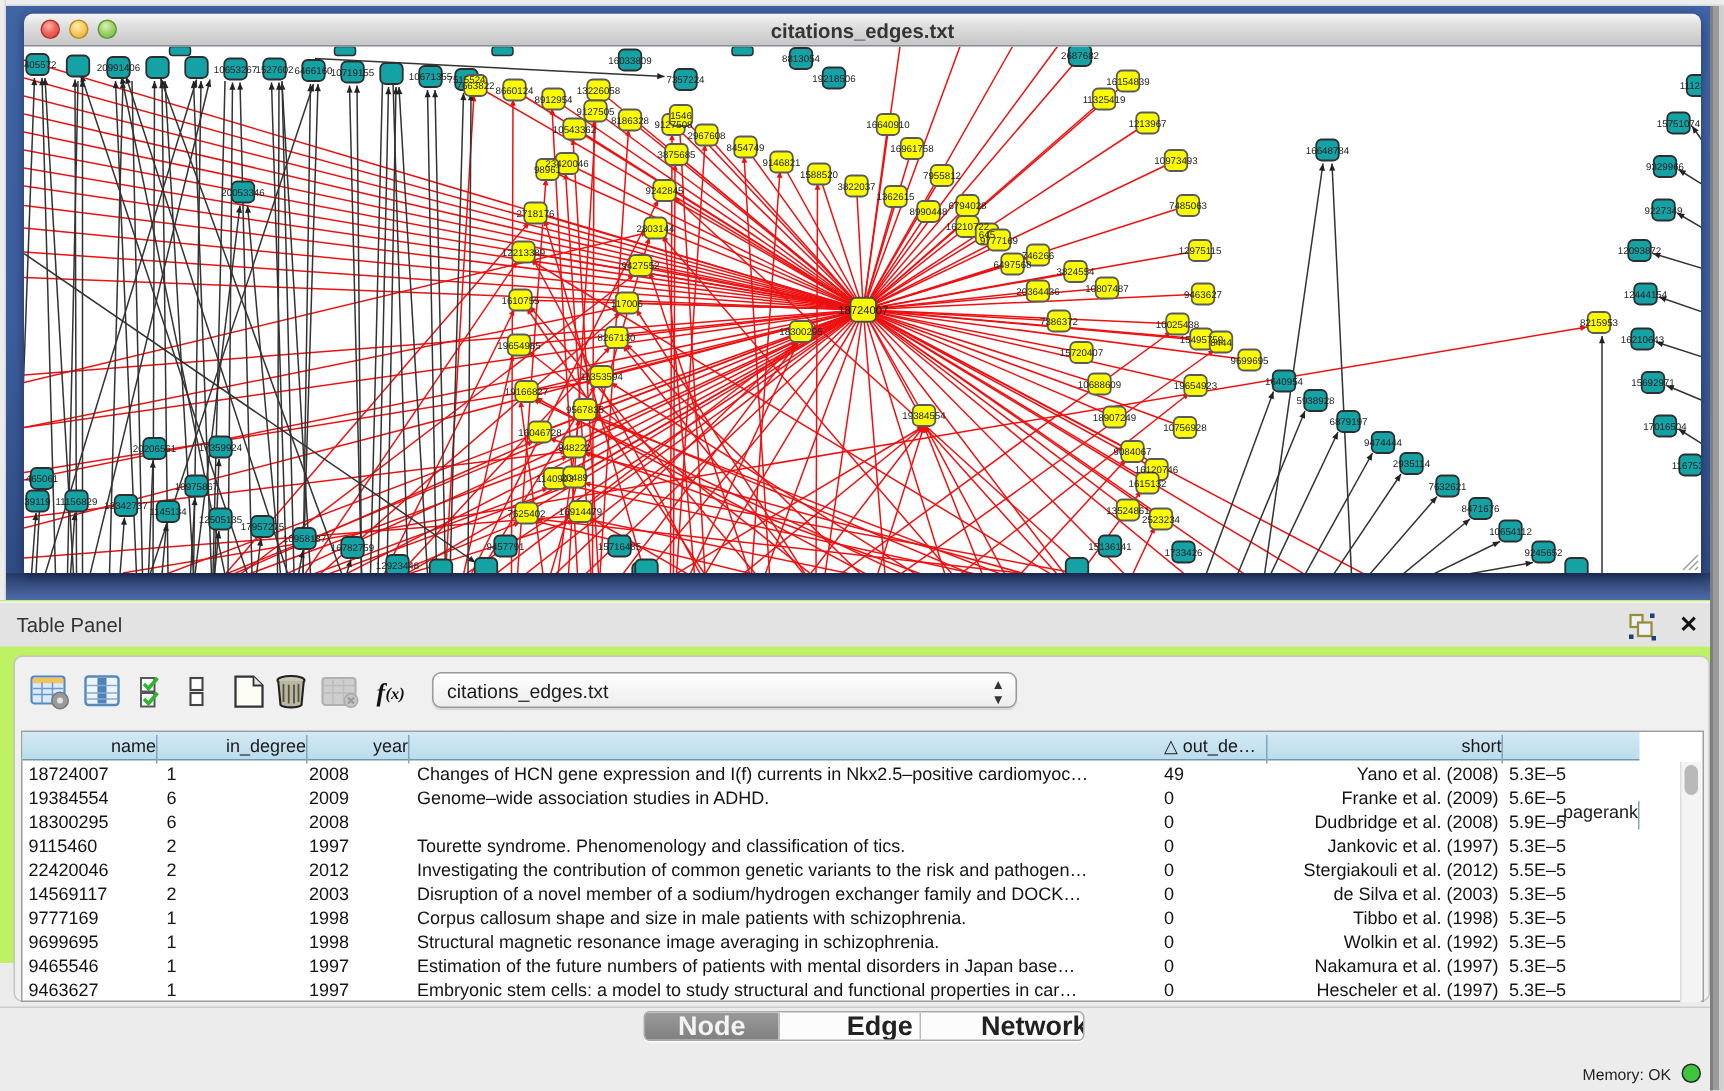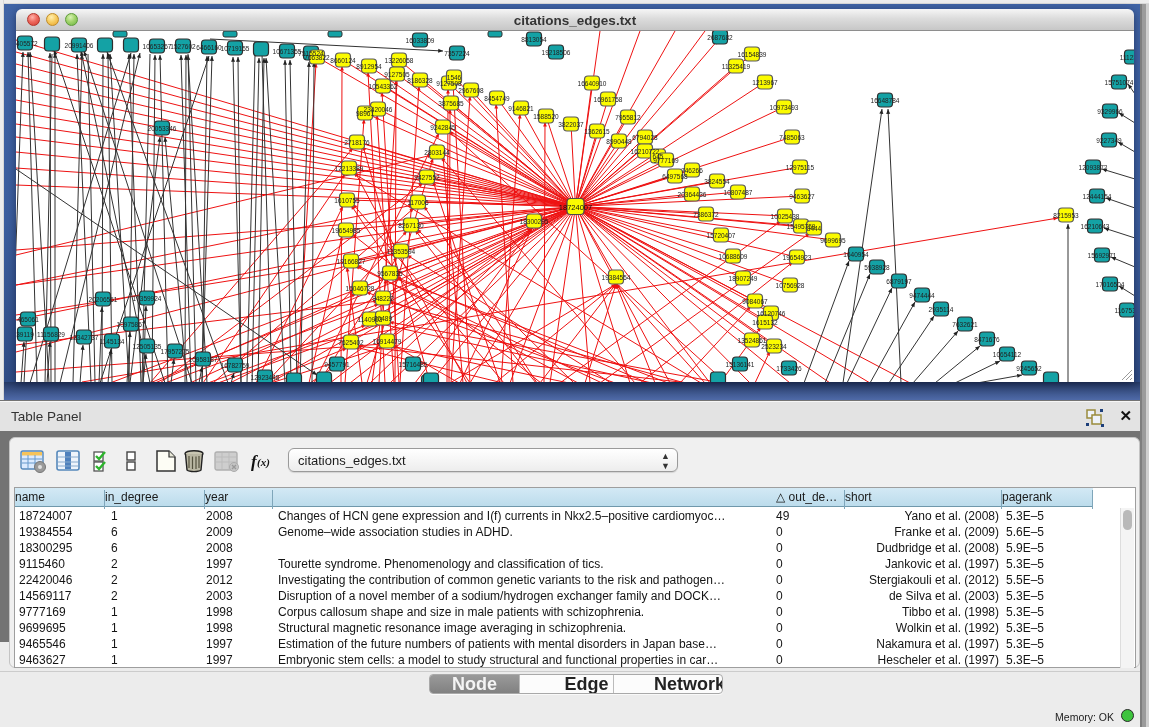--- a/index.html
+++ b/index.html
@@ -21,39 +21,39 @@
 .light { position:absolute; top:4px; width:13px; height:13px; border-radius:50%; }
 #l1 { left:11px; background:radial-gradient(circle at 40% 30%,#ffb3ab,#ee6a5f 45%,#d33b30); border:1px solid #b4352c;}
 #l2 { left:30px; background:radial-gradient(circle at 40% 30%,#ffeeb0,#f7ce64 45%,#e9a42c); border:1px solid #c08b26;}
 #l3 { left:49px; background:radial-gradient(circle at 40% 30%,#d8f2b4,#a2d46c 45%,#6ab442); border:1px solid #5d9a39;}
 #canvas { position:absolute; left:0; top:22px; width:1118px; height:351px;
   background:#fff; overflow:hidden; }
 #rightstrip { position:absolute; right:0; top:4px; width:9px; height:723px;
   background:#9b9b9b; border-left:2px solid #7e7e7e; }
 #rightstrip::after { content:""; position:absolute; right:0; top:0; width:3px; height:100%; background:#cfcfcf; }
 
-#panel { position:absolute; left:0; top:400px; width:1142px; height:242px; background:#737373; }
+#panel { position:absolute; left:0; top:400px; width:1142px; height:242px; background:#bef264; }
 #phead { position:absolute; left:0; top:1px; width:100%; height:30px;
   background:#e3e3e3; border-top:1px solid #f6f6f6; }
 #phead .t { position:absolute; left:11px; top:7px; font-size:13.5px; color:#333; }
 #float-ic { position:absolute; right:36px; top:5px; }
 #close-ic { position:absolute; right:10px; top:5px; font-size:15px; font-weight:bold; color:#111; }
 #inner { position:absolute; left:9px; top:37px; width:1131px; height:231px;
   background:#f0f0f0; border:1px solid #c4c4c4; border-radius:6px; }
 #combo { position:absolute; left:288px; top:48px; width:390px; height:24px;
   border:1px solid #9a9a9a; border-radius:6px;
   background:linear-gradient(#ffffff,#ededed); box-shadow:0 1px 1px rgba(0,0,0,.12);}
 #combo .t { position:absolute; left:9px; top:4px; font-size:13px; color:#1c1c1c; }
 #combo .ar { position:absolute; right:7px; top:2px; font-size:9px; color:#333; line-height:10px; text-align:center;}
 
 #tbl { position:absolute; left:14px; top:87px; width:1122px; height:181px;
   background:#fff; border:1px solid #9e9e9e; font-size:12px; }
 #thead { position:absolute; left:0; top:0; width:1078px; height:19px;
   background:linear-gradient(#d3e9f5,#bcdcec); border-bottom:1px solid #6f98ab; color:#1a1a1a;}
-#thead div { position:absolute; top:2px; text-align:left; border-right:1px solid #7fa6ba; height:19px;}
+#thead div { position:absolute; top:2px; text-align:right; border-right:1px solid #7fa6ba; height:19px;}
 #tbody { position:absolute; left:0; top:20px; width:1122px; }
 .tr { position:relative; height:16px; white-space:nowrap; color:#141414; }
 .tr div { position:absolute; top:1px; overflow:hidden; }
 .c0 { left:4px;  width:86px; }
 .c1 { left:96px; width:95px; }
 .c2 { left:191px; width:66px; }
 .c3 { left:263px; width:492px; }
 .c4 { left:761px; width:70px; }
 .c5 { left:824px; width:160px; text-align:right; }
 .c6 { left:991px; width:100px; }
@@ -942,21 +942,21 @@
       <div class="t">citations_edges.txt</div>
       <div class="ar">▲<br>▼</div>
     </div>
   <div id="tbl">
     <div id="thead">
       <div style="left:0;width:90px;">name</div>
       <div style="left:90px;width:100px;">in_degree</div>
       <div style="left:190px;width:68px;">year</div>
       <div style="left:756px;width:74px;text-align:left;padding-left:5px;">△ out_de…</div>
       <div style="left:830px;width:157px;">short</div>
-      <div style="left:987px;width:91px;">pagerank</div>
+      <div style="left:987px;width:91px;margin-top:44px;">pagerank</div>
     </div>
     <div id="tbody">
 <div class="tr">
           <div class="c0">18724007</div>
           <div class="c1">1</div>
           <div class="c2">2008</div>
           <div class="c3">Changes of HCN gene expression and I(f) currents in Nkx2.5–positive cardiomyoc…</div>
           <div class="c4">49</div>
           <div class="c5">Yano et al. (2008)</div>
           <div class="c6">5.3E–5</div>

